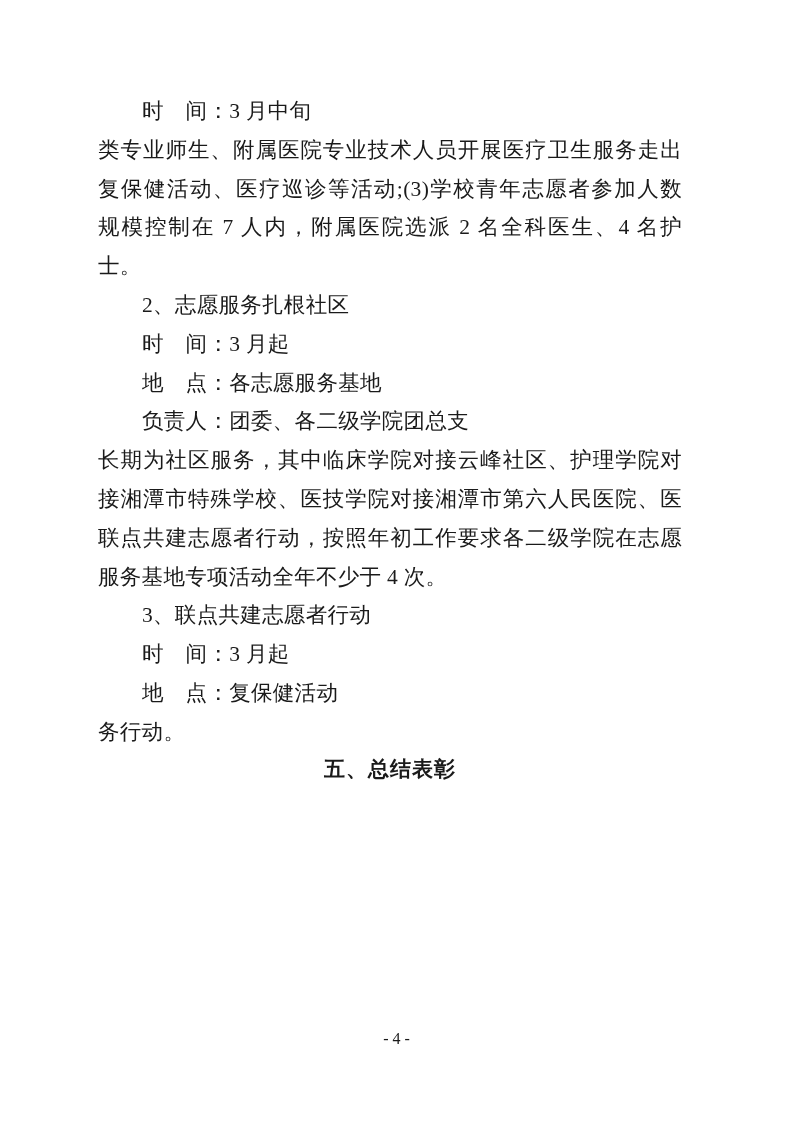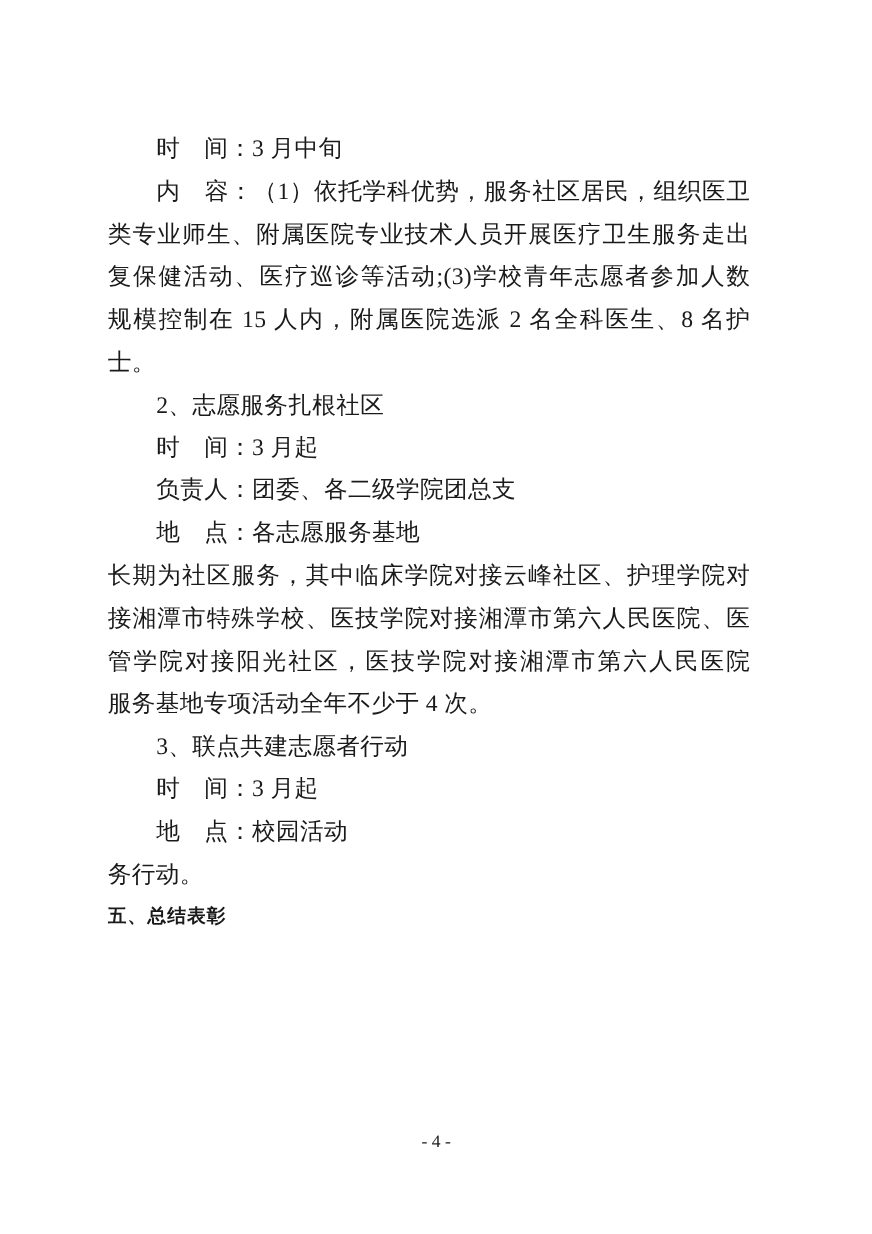--- a/index.html
+++ b/index.html
@@ -10,72 +10,71 @@
     background: #ffffff;
     color: #1a1a1a;
     font-family: "Liberation Serif", serif;
     overflow: hidden;
   }
   .content {
     position: absolute;
     left: 98px;
     top: 92px;
     width: 584px;
-    margin-top: 24px;
   }
   .line {
     font-size: 21.5px;
     line-height: 38.8px;
     height: 38.8px;
     white-space: pre-wrap;
     overflow: hidden;
     letter-spacing: 0.3px;
   }
   .line.indent { text-indent: 44px; }
   .line.justify {
     text-align: justify;
     text-align-last: justify;
     text-justify: inter-character;
   }
   .line.bold {
     font-weight: bold;
-    font-family: Liberation Serif, serif;
-    font-size: 17px;
+    font-family: Liberation Mono, monospace;
+    font-size: 21px;
     letter-spacing: 1px;
+    text-align: center;
   }
   .footer {
     position: absolute;
     top: 1028px;
     left: 0;
     width: 793px;
     text-align: center;
     font-size: 16px;
     line-height: 22px;
     color: #1a1a1a;
   }
 </style>
 </head>
 <body>
 
 <div class="page">
   <div class="content" id="lines-container">
       <div class="line indent">时　间：3 月中旬</div>
-      <div class="line indent justify">内　容：（1）依托学科优势，服务社区居民，组织医卫</div>
       <div class="line justify">类专业师生、附属医院专业技术人员开展医疗卫生服务走出</div>
       <div class="line justify">复保健活动、医疗巡诊等活动;(3)学校青年志愿者参加人数</div>
-      <div class="line justify">规模控制在 15 人内，附属医院选派 2 名全科医生、8 名护</div>
+      <div class="line justify">规模控制在 7 人内，附属医院选派 2 名全科医生、4 名护</div>
       <div class="line">士。</div>
       <div class="line indent">2、志愿服务扎根社区</div>
       <div class="line indent">时　间：3 月起</div>
+      <div class="line indent">地　点：各志愿服务基地</div>
       <div class="line indent">负责人：团委、各二级学院团总支</div>
-      <div class="line indent">地　点：各志愿服务基地</div>
       <div class="line justify">长期为社区服务，其中临床学院对接云峰社区、护理学院对</div>
       <div class="line justify">接湘潭市特殊学校、医技学院对接湘潭市第六人民医院、医</div>
-      <div class="line justify">管学院对接阳光社区，医技学院对接湘潭市第六人民医院</div>
+      <div class="line justify">联点共建志愿者行动，按照年初工作要求各二级学院在志愿</div>
       <div class="line">服务基地专项活动全年不少于 4 次。</div>
       <div class="line indent">3、联点共建志愿者行动</div>
       <div class="line indent">时　间：3 月起</div>
-      <div class="line indent">地　点：校园活动</div>
+      <div class="line indent">地　点：复保健活动</div>
       <div class="line">务行动。</div>
       <div class="line bold">五、总结表彰</div>
     </div>
   <div class="footer">- 4 -</div>
 </div>
 
 </body></html>

